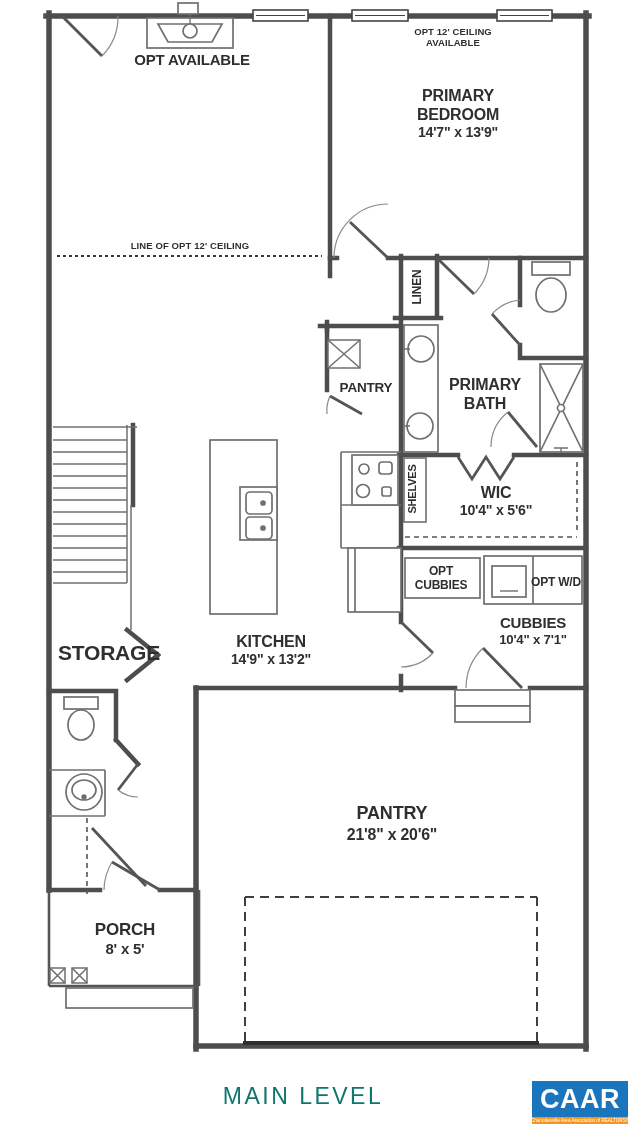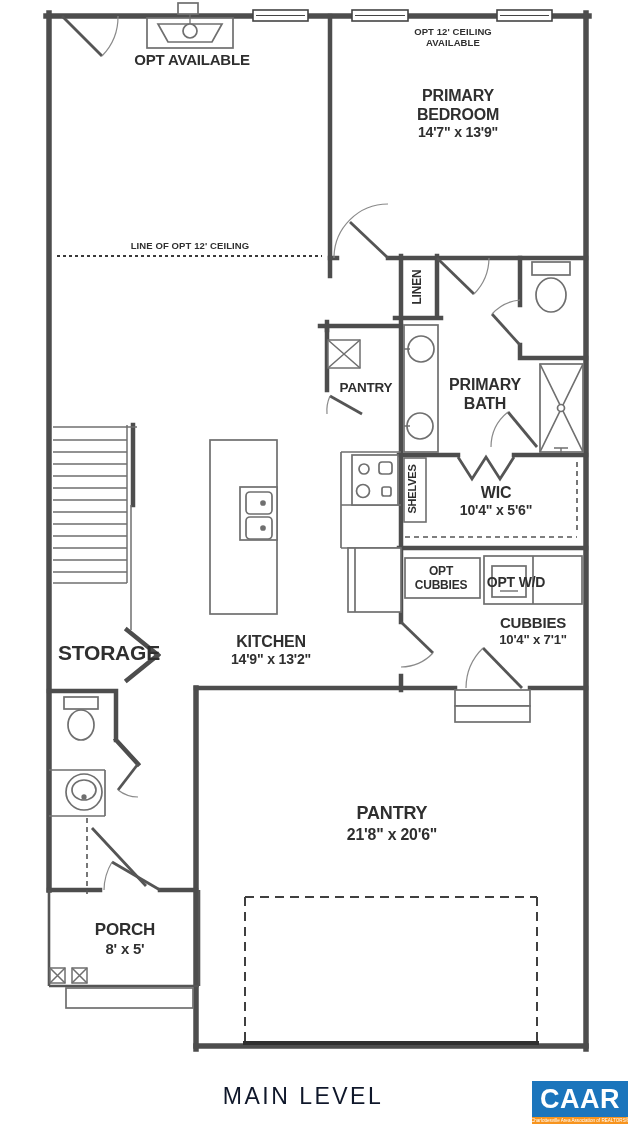--- a/index.html
+++ b/index.html
@@ -5,21 +5,21 @@
   html,body{margin:0;padding:0;background:#ffffff;}
   #plan{position:relative;width:640px;height:1134px;background:#ffffff;overflow:hidden;
         font-family:"Liberation Sans",sans-serif;}
   #plansvg{position:absolute;left:0;top:0;}
   .lbl{position:absolute;transform:translate(-50%,-50%);text-align:center;
        font-weight:bold;color:#2f2f2f;line-height:1.2;white-space:nowrap;letter-spacing:-0.2px;}
   .lbl .dims{font-size:0.88em;}
   .vert{transform:translate(-50%,-50%) rotate(-90deg);}
   .tiny{font-size:9.5px;letter-spacing:0.1px;}
   #main-title{position:absolute;left:303px;top:1096px;transform:translate(-50%,-50%);
-      font-size:23px;font-weight:400;letter-spacing:2.5px;color:#0f172a;white-space:nowrap;}
+      font-size:23px;font-weight:400;letter-spacing:2.5px;color:#0f766e;white-space:nowrap;}
   #caar{position:absolute;left:532px;top:1081px;width:96px;height:43px;display:flex;flex-direction:column;}
   #caar .blue{flex:1;display:flex;align-items:center;justify-content:center;
       color:#fff;font-weight:bold;font-size:27px;letter-spacing:0.5px;background:#1B75BC;}
   #caar .strip{height:7px;display:flex;align-items:center;justify-content:center;
       color:#fff;font-size:4.6px;white-space:nowrap;overflow:hidden;background:#F7941E;}
 </style>
 </head>
 <body>
 
 <div id="plan">
@@ -221,21 +221,21 @@
   <div class="lbl" style="left:496px;top:501px;font-size:16px">
     <div>WIC</div>
     <div class="dims">10'4" x 5'6"</div>
   </div>
 
   <div class="lbl" style="left:441px;top:578px;font-size:12px">
     <div>OPT</div>
     <div>CUBBIES</div>
   </div>
 
-  <div class="lbl" style="left:516px;top:582px;font-size:14px">OPT W/D</div>
+  <div class="lbl" style="left:556px;top:582px;font-size:12px">OPT W/D</div>
 
   <div class="lbl" style="left:533px;top:631px;font-size:15px">
     <div>CUBBIES</div>
     <div class="dims">10'4" x 7'1"</div>
   </div>
 
   <div class="lbl" style="left:271px;top:650px;font-size:16px">
     <div>KITCHEN</div>
     <div class="dims">14'9" x 13'2"</div>
   </div>

